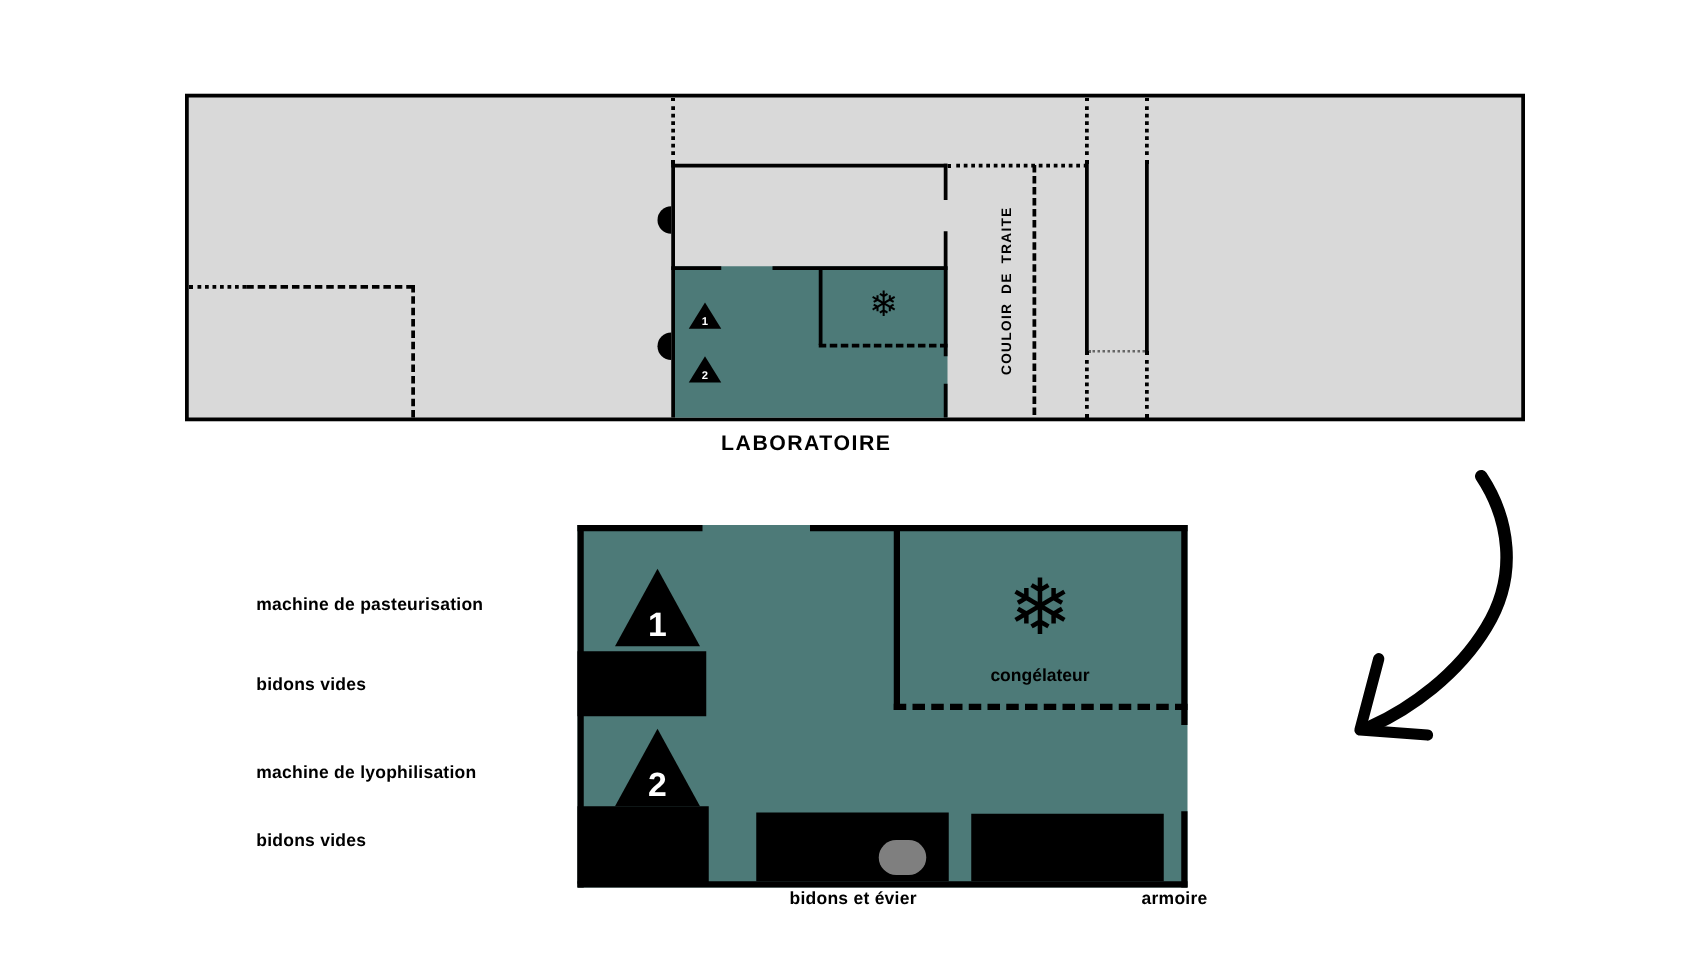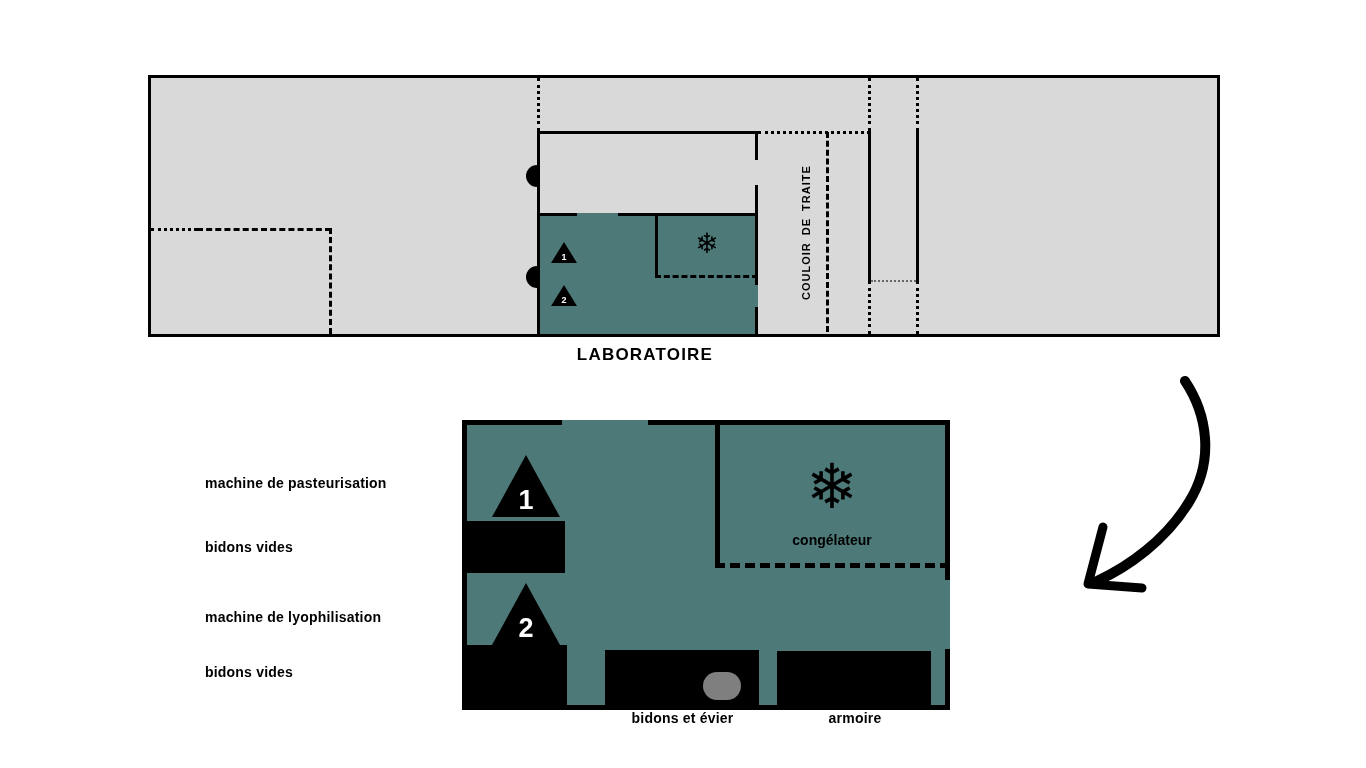--- a/index.html
+++ b/index.html
@@ -144,20 +144,20 @@
     <div class="sink"></div>
     <div class="blk" style="left:315px;top:231px;width:154px;height:54px;"></div>
   </div>
 
   <div class="side-label" style="top:475px;">machine de pasteurisation</div>
   <div class="side-label" style="top:539px;">bidons vides</div>
   <div class="side-label" style="top:609px;">machine de lyophilisation</div>
   <div class="side-label" style="top:664px;">bidons vides</div>
 
   <div class="bottom-label" style="left:600px;top:710px;width:165px;">bidons et évier</div>
-  <div class="bottom-label" style="left:775px;top:710px;width:160px;">armoire</div>
+  <div class="bottom-label" style="left:806px;top:710px;width:160px;text-align:right;">armoire</div>
 
   <svg class="arrow-svg" width="210" height="245" viewBox="1050 358 210 245">
     <path d="M1185,381 C1207,414 1215,460 1189,502 C1166,540 1128,567 1097,581" fill="none" stroke="#000" stroke-width="10" stroke-linecap="round"></path>
     <path d="M1103,527 L1088,584 L1142,588" fill="none" stroke="#000" stroke-width="9" stroke-linecap="round" stroke-linejoin="round"></path>
   </svg>
 
 </div>
 
 </body></html>

